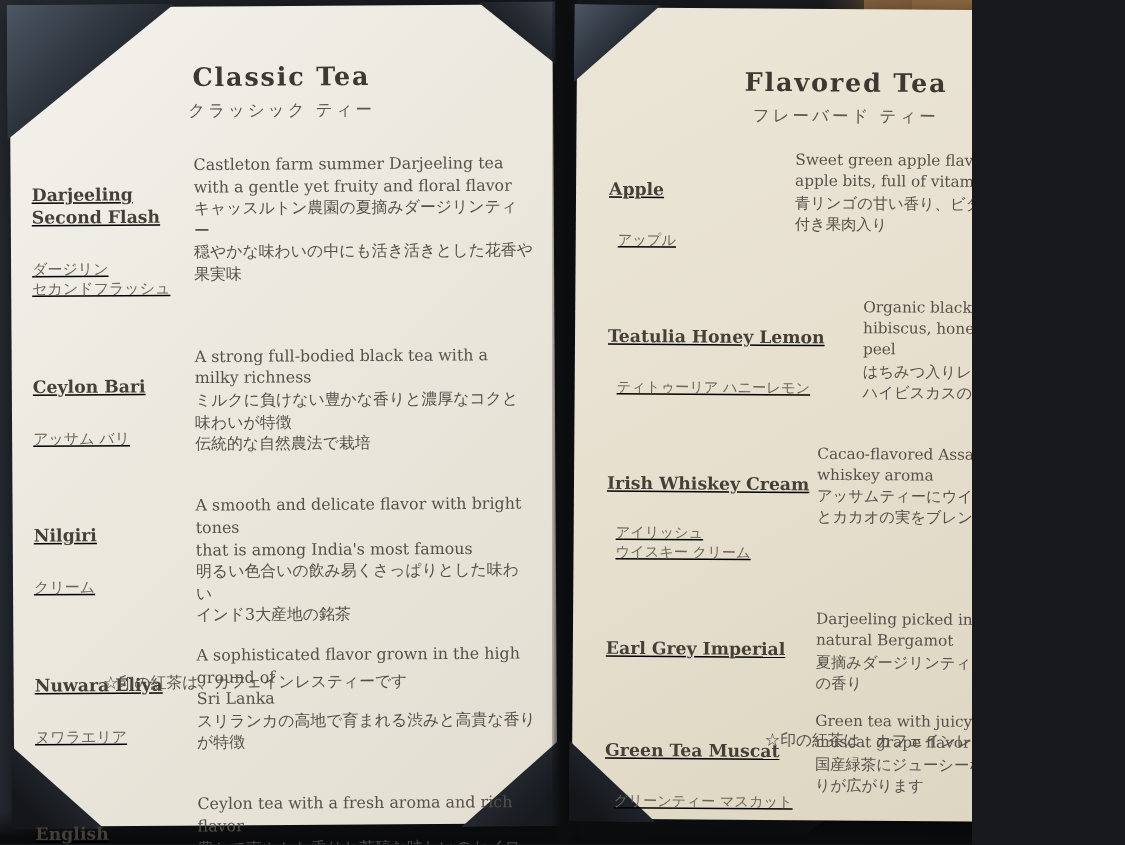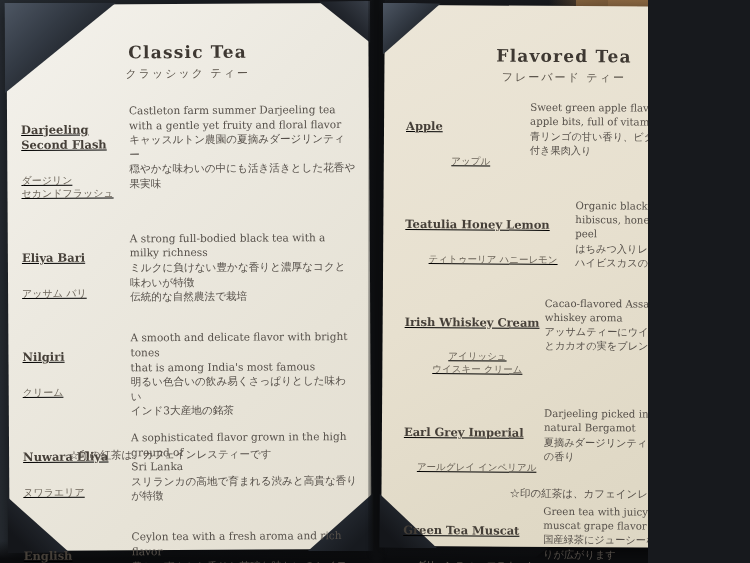--- a/index.html
+++ b/index.html
@@ -67,21 +67,21 @@
   .page-left .footnote{position:absolute;left:0;right:40px;bottom:88px;
     text-align:center;font-size:10.5px;}
 
   
   .page-right .content{position:absolute;left:0;top:0;width:100%;height:100%;}
   .page-right .head{margin-top:40px;}
   .page-right .rows{margin:16px 10px 0 22px;}
   .page-right .row{margin-bottom:11px;}
   .page-right .name-col{width:124px;}
   .page-right .tea-name{font-size:11.5px;line-height:1.3;}
-  .page-right .tea-name-jp{font-size:9.5px;line-height:1.35;padding-left:6px;text-align:center;}
+  .page-right .tea-name-jp{font-size:9.5px;line-height:1.35;padding-left:6px;}
   .page-right .desc-col{font-size:10.2px;line-height:1.4;}
   .page-right .footnote{position:absolute;left:120px;right:20px;bottom:46px;
     text-align:center;font-size:10.5px;}
 </style>
 </head>
 <body>
 
 <div class="stage">
   <div class="bg-right"></div>
   <div class="bg-right-soft"></div>
@@ -108,21 +108,21 @@
 セカンドフラッシュ</div>
           </div>
           <div class="desc-col">Castleton farm summer Darjeeling tea
 with a gentle yet fruity and floral flavor
 キャッスルトン農園の夏摘みダージリンティー
 穏やかな味わいの中にも活き活きとした花香や果実味</div>
         </div>
 
         <div class="row">
           <div class="name-col">
-            <div class="tea-name">Eliya Bari</div>
+            <div class="tea-name">Ceylon Bari</div>
             <div class="tea-name-jp">アッサム バリ</div>
           </div>
           <div class="desc-col">A strong full-bodied black tea with a milky richness
 ミルクに負けない豊かな香りと濃厚なコクと味わいが特徴
 伝統的な自然農法で栽培</div>
         </div>
 
         <div class="row">
           <div class="name-col">
             <div class="tea-name">Nilgiri</div>
@@ -197,21 +197,20 @@
             <div class="tea-name-jp">アイリッシュ
 ウイスキー クリーム</div>
           </div>
           <div class="desc-col">Cacao-flavored Assam tea with a whiskey aroma
 アッサムティーにウイスキーのアロマとカカオの実をブレンド</div>
         </div>
 
         <div class="row">
           <div class="name-col" style="width:140px;">
             <div class="tea-name">Earl Grey Imperial</div>
-            <div class="tea-name-jp">アールグレイ インペリアル</div>
           </div>
           <div class="desc-col">Darjeeling picked in summer with a natural Bergamot
 夏摘みダージリンティーにベルガモットの香り</div>
         </div>
 
         <div class="row">
           <div class="name-col" style="width:140px;">
             <div class="tea-name">Green Tea Muscat</div>
             <div class="tea-name-jp">グリーンティー マスカット</div>
           </div>

